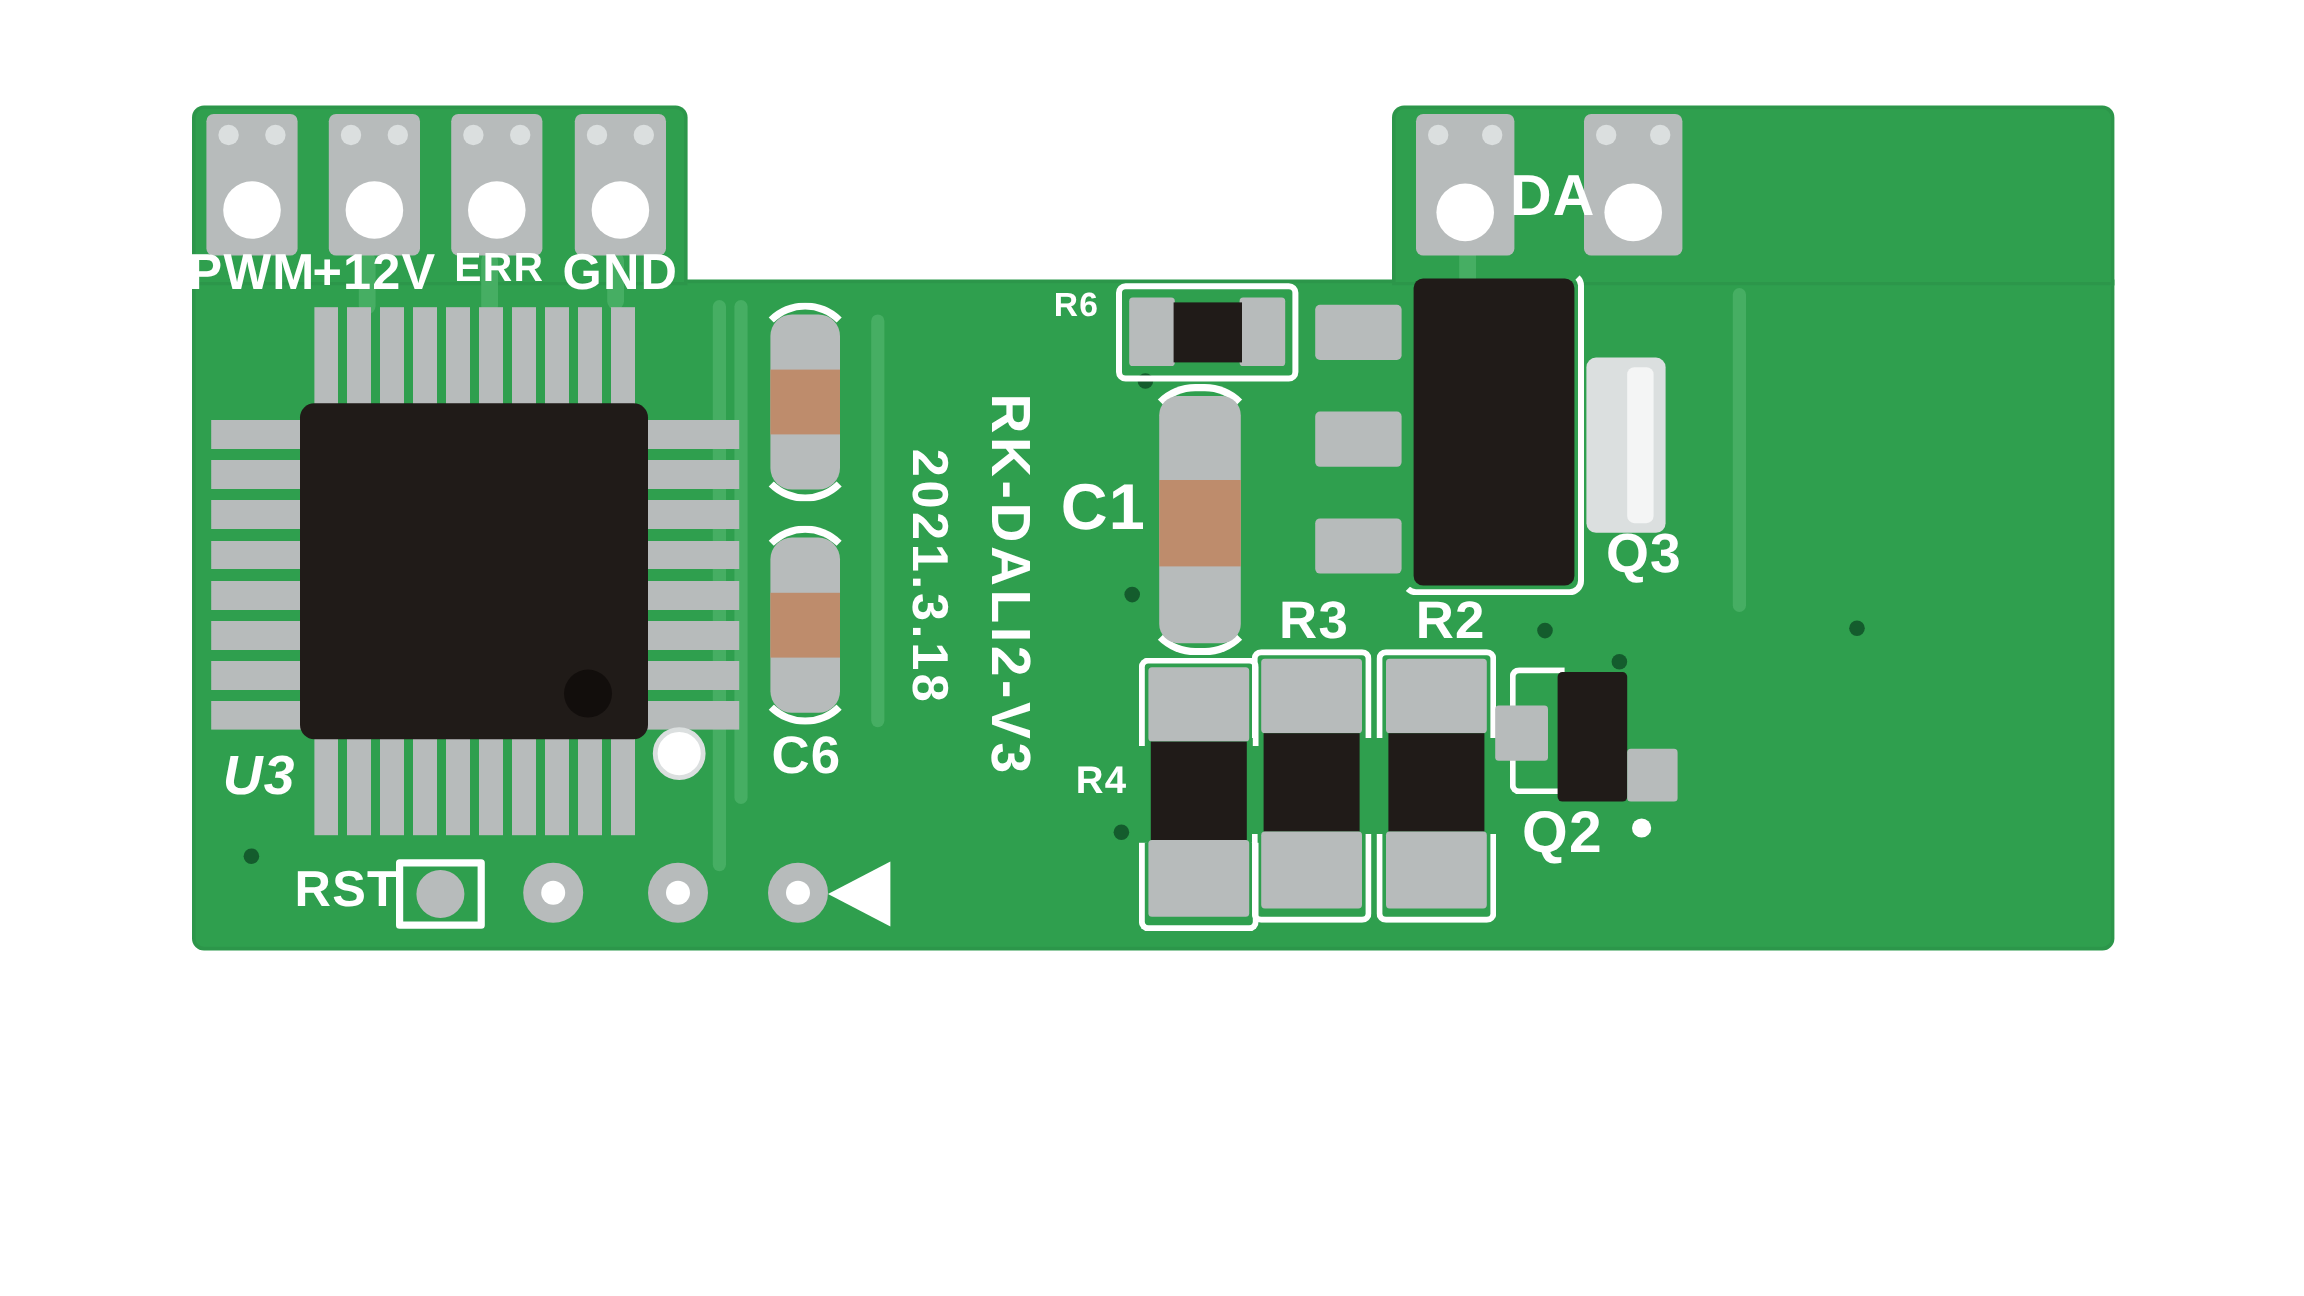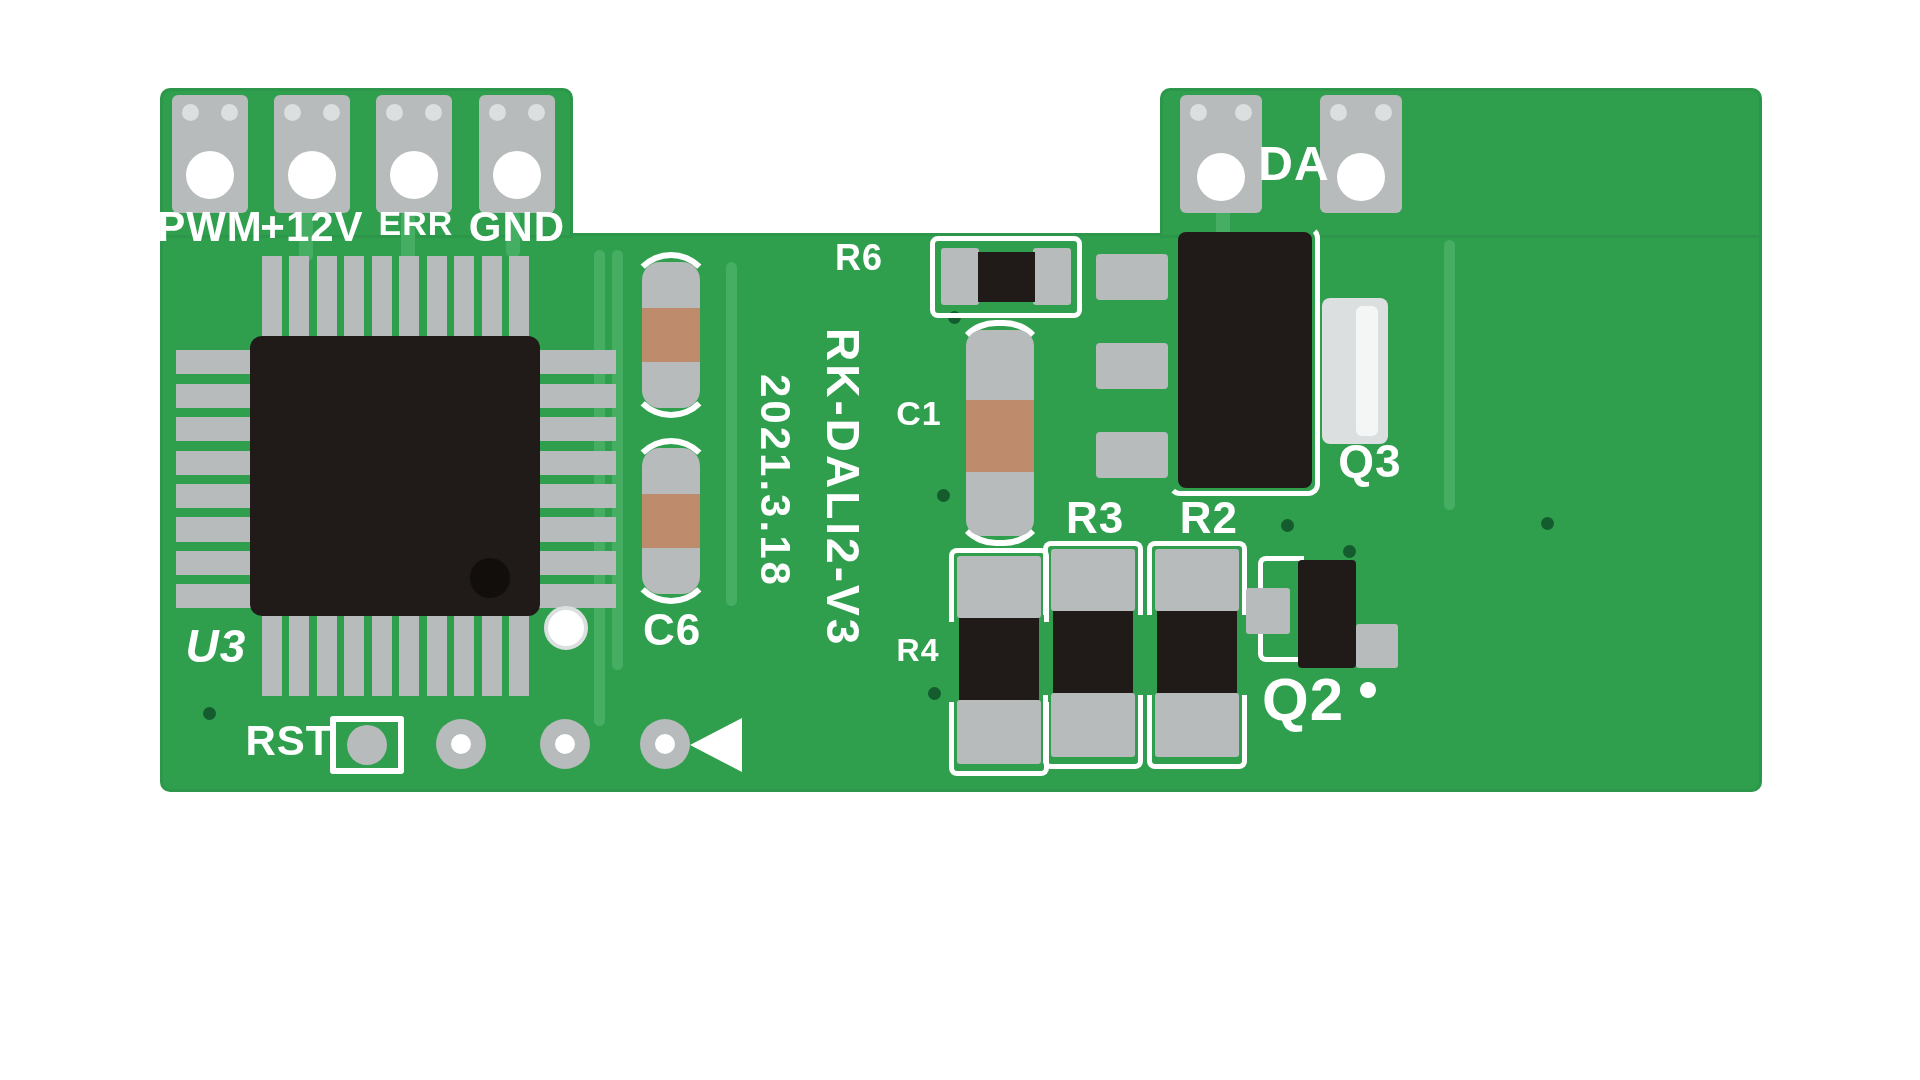--- a/index.html
+++ b/index.html
@@ -139,26 +139,26 @@
   </div>
   <div class="silk" style="left:630px; top:608px; width:84px; font-size:44px;">C6</div>
 
   <div class="silk vert" style="left:744px; top:374px; height:290px; width:52px; font-size:42px;">2021.3.18</div>
   <div class="silk vert" style="left:810px; top:328px; height:370px; width:56px; font-size:46px;">RK-DALI2-V3</div>
 
   <div class="outline" style="left:930px; top:236px; width:152px; height:82px; border-radius:8px;"></div>
   <div class="pad" style="left:941px; top:248px; width:38px; height:57px; border-radius:3px;"></div>
   <div class="pad" style="left:1033px; top:248px; width:38px; height:57px; border-radius:3px;"></div>
   <div class="black" style="left:978px; top:252px; width:57px; height:50px;"></div>
-  <div class="silk" style="left:824px; top:240px; width:70px; font-size:36px;">R6</div>
+  <div class="silk" style="left:862px; top:240px; width:70px; font-size:28px;">R6</div>
 
   <div class="bracket" style="left:952px; top:320px; width:96px; height:226px;"></div>
   <div class="pad" style="left:966px; top:330px; width:68px; height:206px; border-radius:16px;"></div>
   <div class="tan" style="left:966px; top:400px; width:68px; height:72px;"></div>
-  <div class="silk" style="left:884px; top:396px; width:70px; font-size:34px;">C1</div>
+  <div class="silk" style="left:884px; top:396px; width:70px; font-size:54px;">C1</div>
 
   <div class="pad" style="left:1096px; top:254px; width:72px; height:46px; border-radius:4px;"></div>
   <div class="pad" style="left:1096px; top:343px; width:72px; height:46px; border-radius:4px;"></div>
   <div class="pad" style="left:1096px; top:432px; width:72px; height:46px; border-radius:4px;"></div>
 
   <div style="position:absolute; left:1168px; top:226px; width:152px; height:270px;
               border:5px solid transparent; border-right-color:var(--silk-white,#fff);
               border-bottom-color:var(--silk-white,#fff); border-radius:12px;"></div>
   <div class="black" style="left:1178px; top:232px; width:134px; height:256px; border-radius:8px;"></div>
   <div style="position:absolute; left:1322px; top:298px; width:66px; height:146px;
@@ -193,16 +193,16 @@
     <div class="black" style="left:10px; top:70px; width:80px; height:82px;"></div>
     <div class="pad" style="left:8px; top:152px; width:84px; height:64px; border-radius:3px;"></div>
     <div style="position:absolute; left:0; top:154px; width:100px; height:74px; border:5px solid var(--silk-white,#fff); border-top:none; border-radius:0 0 8px 8px;"></div>
   </div>
 
   <div style="position:absolute; left:1258px; top:556px; width:46px; height:106px;
               border:5px solid var(--silk-white,#fff); border-right:none; border-radius:8px 0 0 8px;"></div>
   <div class="pad" style="left:1246px; top:588px; width:44px; height:46px; border-radius:3px;"></div>
   <div class="black" style="left:1298px; top:560px; width:58px; height:108px; border-radius:4px;"></div>
   <div class="pad" style="left:1356px; top:624px; width:42px; height:44px; border-radius:3px;"></div>
-  <div class="silk" style="left:1262px; top:670px; width:80px; font-size:60px;">Q2</div>
+  <div class="silk" style="left:1262px; top:670px; width:80px; font-size:49px;">Q2</div>
   <div class="circle" style="position:absolute; left:1360px; top:682px; width:16px; height:16px; background:#fff;"></div>
 
 </div>
 
 </body></html>

